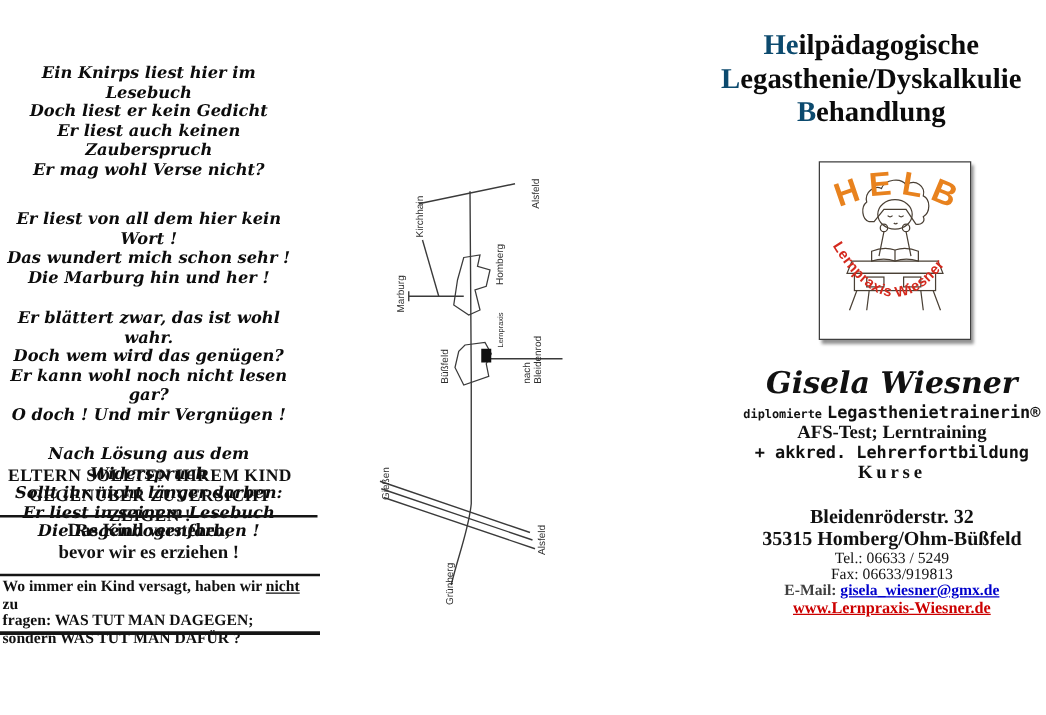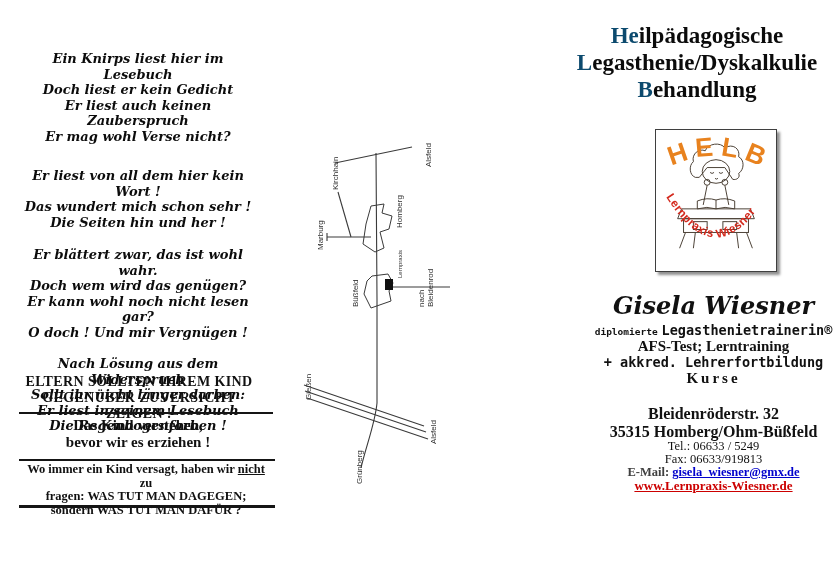--- a/index.html
+++ b/index.html
@@ -4,35 +4,35 @@
 <style>
   * { margin:0; padding:0; box-sizing:border-box; }
   html,body { background:#e8e8e8; }
   .page {
     position:relative; width:837px; height:572px;
     background:#ffffff; overflow:hidden;
     font-family:"Liberation Serif", serif; color:#111;
   }
 
   
-  .left-col { position:absolute; left:0; top:0; width:256px; height:572px;margin-left:19px; }
+  .left-col { position:absolute; left:0; top:0; width:256px; height:572px; }
   .poem { position:absolute; top:51px; left:0; width:238px; text-align:center;
           font:bold italic 13px "DejaVu Serif", serif; line-height:15.5px; color:#0c0c0c; }
   .stanza-1 { margin-bottom:24px; }
   .stanza-2 { margin-bottom:17px; }
   .stanza-3 { margin-bottom:16px; }
   .appeal { position:absolute; top:374px; left:0; width:240px; text-align:center;
             font:bold 14px "Liberation Serif", serif; line-height:16px; letter-spacing:.4px; }
   .rule { position:absolute; left:0; background:#151515; }
   .rule-1 { top:412px; width:254px; height:2px; }
   .rule-2 { top:459px; width:256px; height:2px; }
   .rule-3 { top:505px; width:256px; height:3px; }
   .quote { position:absolute; top:417px; left:0; width:238px; text-align:center;
            font:bold 15px "Liberation Serif", serif; line-height:17px; }
-  .motto { position:absolute; top:463px; left:2px; width:250px; text-align:center;
+  .motto { position:absolute; top:463px; left:2px; width:250px; 
            font:bold 12.5px "Liberation Serif", serif; line-height:13.5px; }
   .motto .u { text-decoration:underline; }
 
   
   .map { position:absolute; left:288px; top:128px; }
   .map path, .map line { stroke:#3a3a3a; stroke-width:1.1; fill:none; }
   .map .blob { stroke-width:1; }
   .map text { fill:#2e2e2e; font-family:"Liberation Sans", sans-serif; font-size:8px; }
   .map text.tiny { font-size:6px; }
   .map .marker { fill:#101010; stroke:none; }
@@ -80,21 +80,21 @@
     <div class="poem">
       <div class="stanza-1">
         <div>Ein Knirps liest hier im Lesebuch</div>
         <div>Doch liest er kein Gedicht</div>
         <div>Er liest auch keinen Zauberspruch</div>
         <div>Er mag wohl Verse nicht?</div>
       </div>
       <div class="stanza-2">
         <div>Er liest von all dem hier kein Wort !</div>
         <div>Das wundert mich schon sehr !</div>
-        <div>Die Seiten hin und her !</div>
+        <div>Die Marburg hin und her !</div>
       </div>
       <div class="stanza-3">
         <div>Er blättert zwar, das ist wohl wahr.</div>
         <div>Doch wem wird das genügen?</div>
         <div>Er kann wohl noch nicht lesen gar?</div>
         <div>O doch ! Und mir Vergnügen !</div>
       </div>
       <div class="stanza-4">
         <div>Nach Lösung aus dem Widerspruch</div>
         <div>Sollt ihr nicht länger darben:</div>

